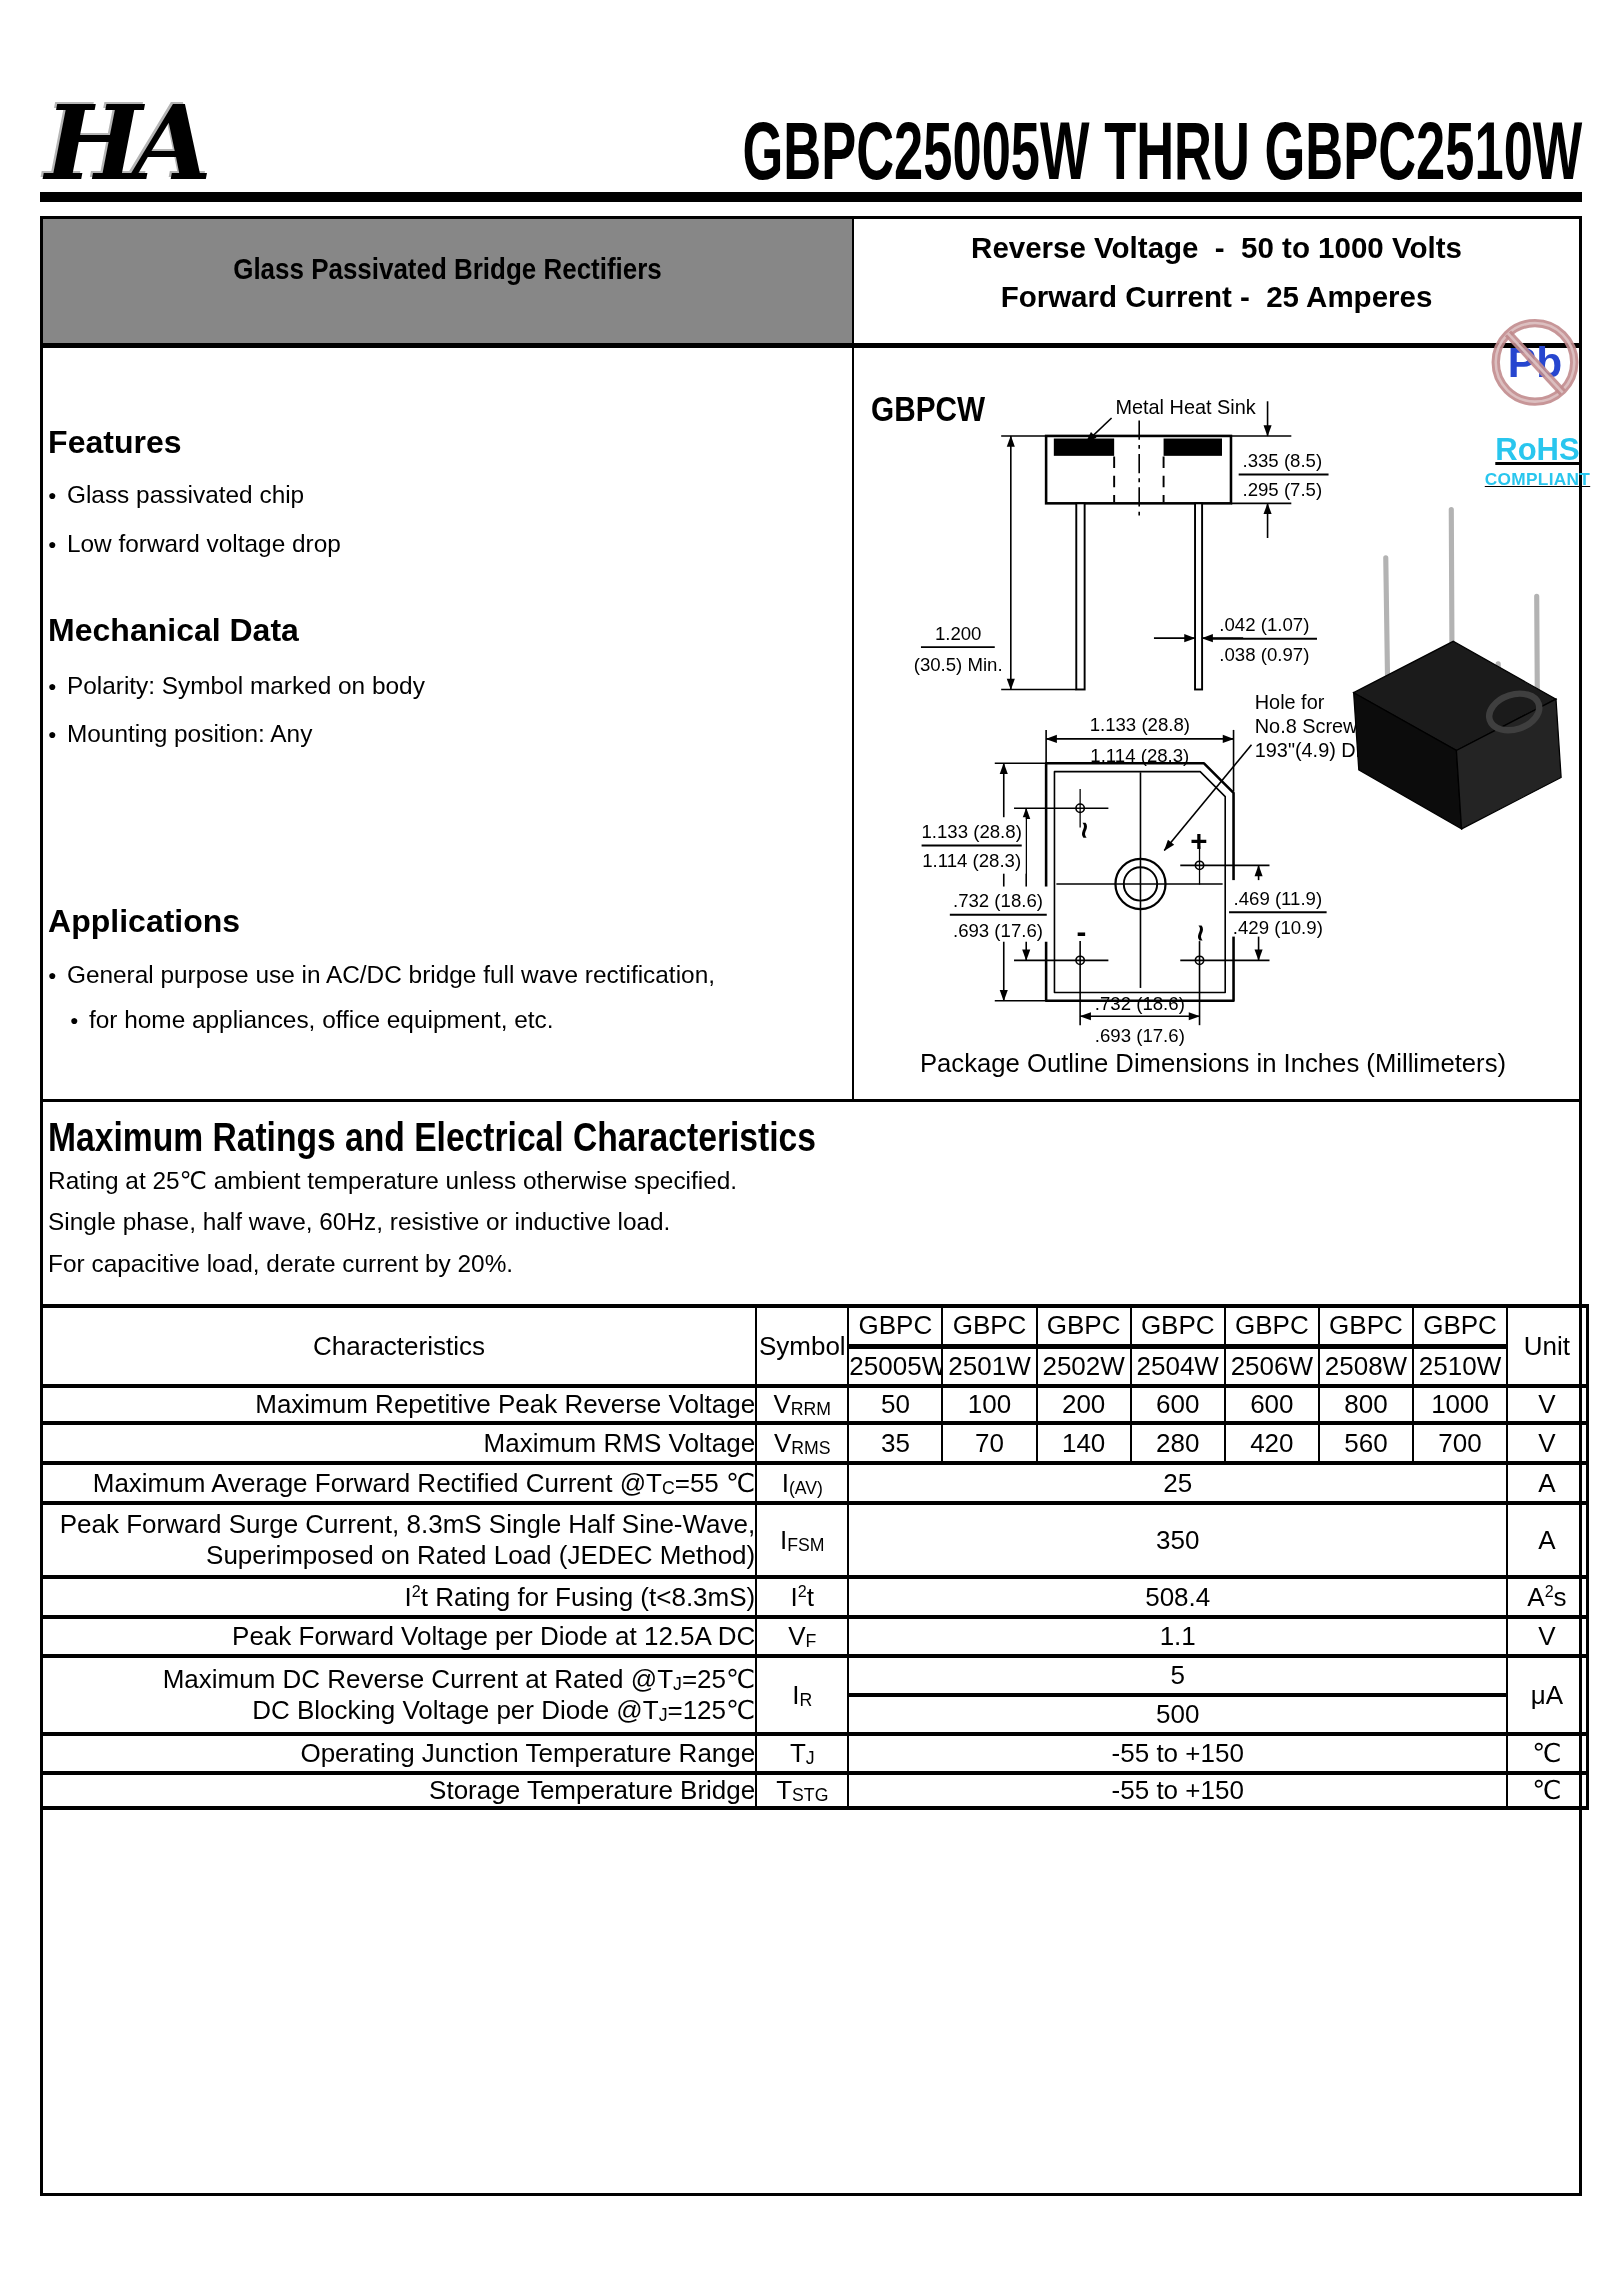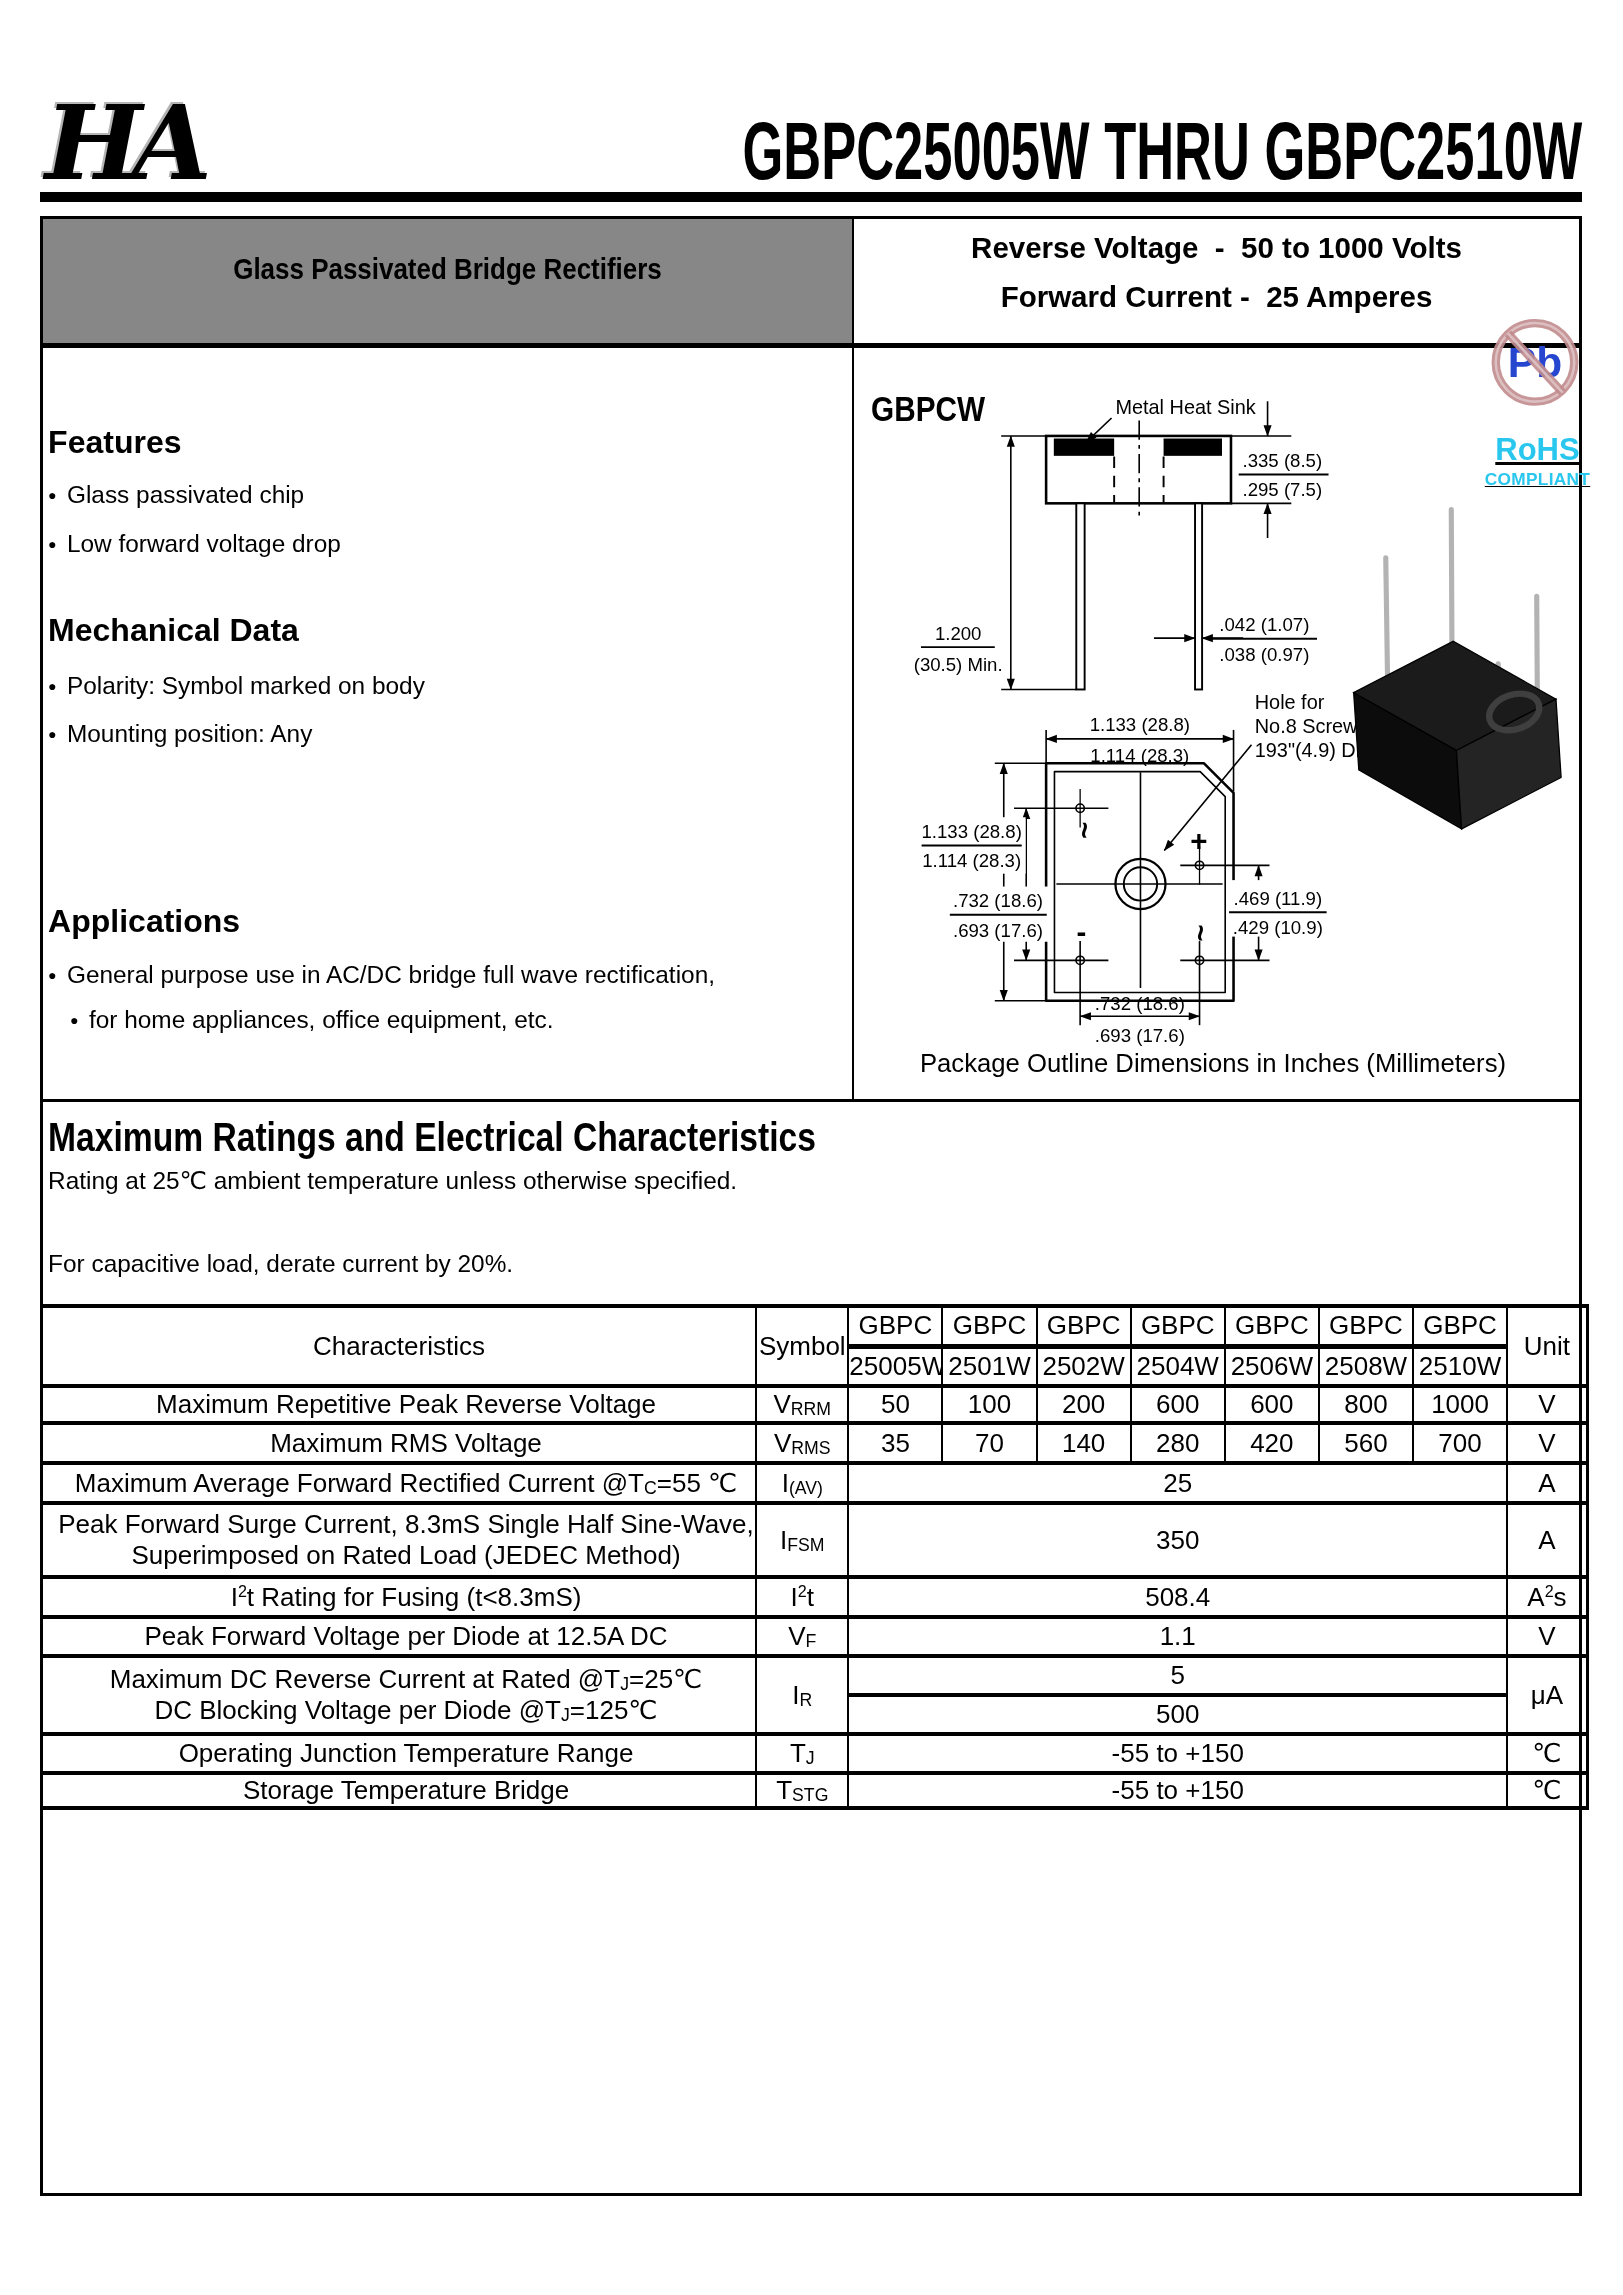--- a/index.html
+++ b/index.html
@@ -43,21 +43,21 @@
   
   #ratings-block{position:absolute;left:0;top:754px;width:1536px;height:202px;}
   #ratings-head{position:absolute;left:5.1px;top:11.6px;font-size:41px;font-weight:bold;
         transform:scaleX(0.82);transform-origin:0 0;white-space:nowrap;}
   .rnote{position:absolute;left:5.1px;font-size:24.4px;white-space:nowrap;}
 
   
   #char-table{position:absolute;left:-3.2px;top:956px;width:1549px;border-collapse:collapse;table-layout:fixed;}
   #char-table td{border:2.6px solid #000;border-top-width:4.5px;border-bottom-width:4.5px;
         font-size:26px;padding:0;text-align:center;vertical-align:middle;overflow:hidden;}
-  #char-table td.c-label{text-align:center;padding-left:14px;}
+  #char-table td.c-label{text-align:right;padding-left:14px;}
   #char-table tr.hrow1 td.gb{border-bottom-width:5.1px;}
   #char-table td.outerL{border-left-width:3.2px;}
   #char-table td.outerR{border-right-width:3.2px;}
   .sb{font-size:0.68em;vertical-align:-0.1em;}
   .sp{font-size:0.62em;vertical-align:0.55em;}
   .two-line{display:flex;flex-direction:column;justify-content:space-around;height:100%;}
   .two-line > span{display:block;}
 
   
   #pb-badge{left:1488px;top:316px;width:94px;height:94px;}
@@ -238,20 +238,21 @@
             <polygon points="220,390 375,310 383,432 228,512" fill="#242424"></polygon>
             <ellipse cx="310" cy="330" rx="40" ry="27" fill="none" stroke="#3f3f3f" stroke-width="10" transform="rotate(-18 310 330)"></ellipse>
           </g>
         </svg>
       </div>
     </div>
 
     <div id="ratings-block">
       <div id="ratings-head">Maximum Ratings and Electrical Characteristics</div>
       <div class="rnote" style="top:64px;">Rating at 25℃ ambient temperature unless otherwise specified.</div>
+      <div class="rnote" style="top:106px;">Single phase, half wave, 60Hz, resistive or inductive load.</div>
       <div class="rnote" style="top:148px;">For capacitive load, derate current by 20%.</div>
     </div>
 
     <table id="char-table">
       <colgroup>
         <col style="width:714px">
           <col style="width:92px">
         <col style="width:94px">
           <col style="width:94px">
           <col style="width:94px">

